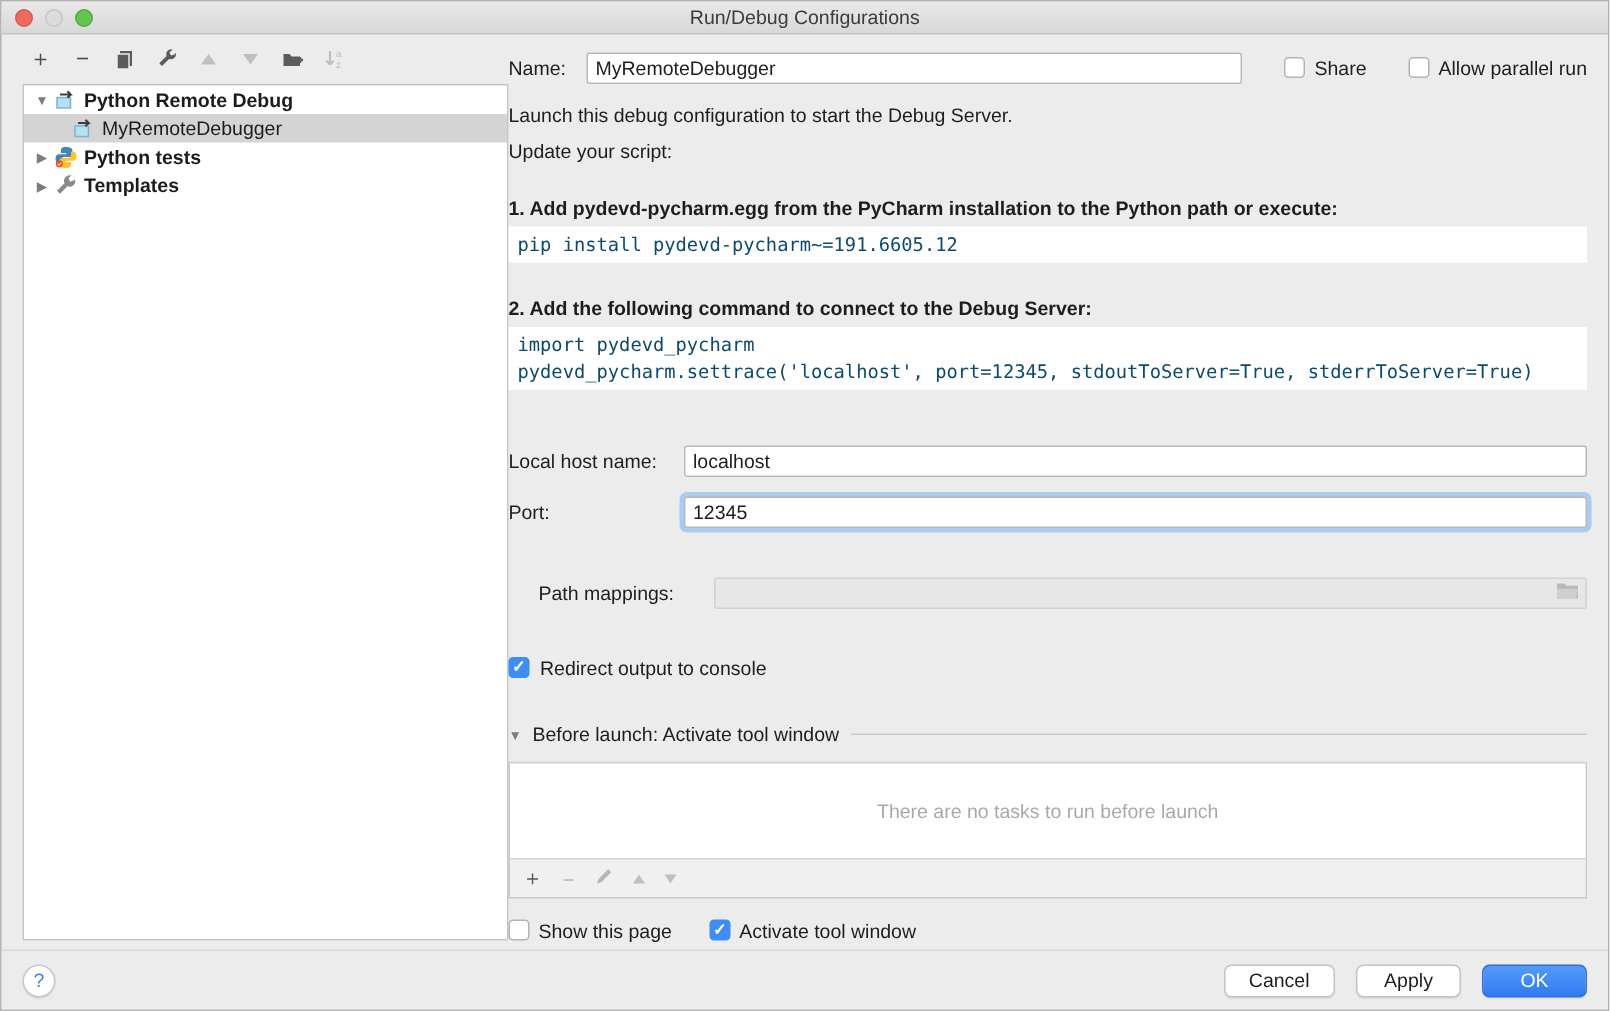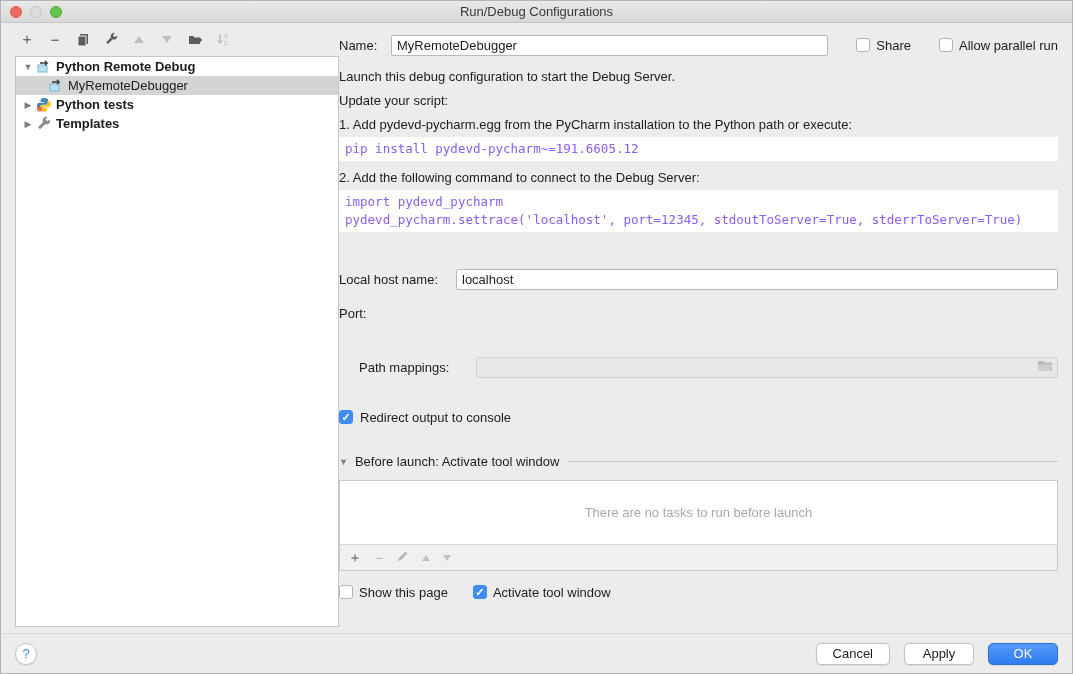--- a/index.html
+++ b/index.html
@@ -58,24 +58,24 @@
   .name-input { width:437px; }
   .cb-group { display:flex; align-items:center; gap:6px; }
   .cbox {
     width:14px; height:14px; border:1px solid #b3b3b3; border-radius:3px; background:#fff;
     display:flex; align-items:center; justify-content:center; flex:0 0 14px;
   }
   .cbox.checked { background:#3d8df5; border-color:#3d8df5; color:#fff; font-size:11px; font-weight:bold; }
   .cbox.checked::after { content:"✓"; line-height:1; }
   .desc { margin-top:13px; }
   .upd { margin-top:9px; }
-  .step { margin-top:9px; }
+  .step { margin-top:23px;font-weight:bold; }
   .codeline, .codeblock {
     margin-top:5px; background:#ffffff; font-family:"DejaVu Sans Mono", monospace;
-    font-size:12.5px; color:#8b5cf6; padding:3px 6px; line-height:18px; white-space:pre;
+    font-size:12.5px; color:#0c4a6e; padding:3px 6px; line-height:18px; white-space:pre;
   }
   .hostrow { margin-top:36px; height:22px; }
   .wide-lbl { width:117px; }
   .grow-input { flex:1 1 auto; }
   .portrow { margin-top:11px; height:24px; }
   .port-input {
     border:1px solid #6f9fe8; box-shadow:0 0 0 3px #a9cbf4; border-radius:1px;
   }
   .maprow { margin-top:31px; height:22px;margin-left:20px; }
   .disabled-field {
@@ -239,20 +239,21 @@
       <div class="step">2. Add the following command to connect to the Debug Server:</div>
       <div class="codeblock"><span>import pydevd_pycharm</span><br><span>pydevd_pycharm.settrace('localhost', port=12345, stdoutToServer=True, stderrToServer=True)</span></div>
 
       <div class="row hostrow">
         <span class="flabel wide-lbl">Local host name:</span>
         <input class="txt grow-input" value="localhost" style="">
       </div>
 
       <div class="row portrow">
         <span class="flabel wide-lbl">Port:</span>
+        <input class="txt grow-input port-input" autofocus="" value="12345" style="">
       </div>
 
       <div class="row maprow">
         <span class="flabel wide-lbl">Path mappings:</span>
         <div class="disabled-field">
           <span>
             <svg width="16" height="13" viewBox="0 0 16 13">
                 <path d="M1 2h5l1.3 1.5H15V12H1z" fill="#b9b9b9"></path>
                 <path d="M1 5.5h14L13.6 12H1z" fill="#cfcfcf"></path>
               </svg>

